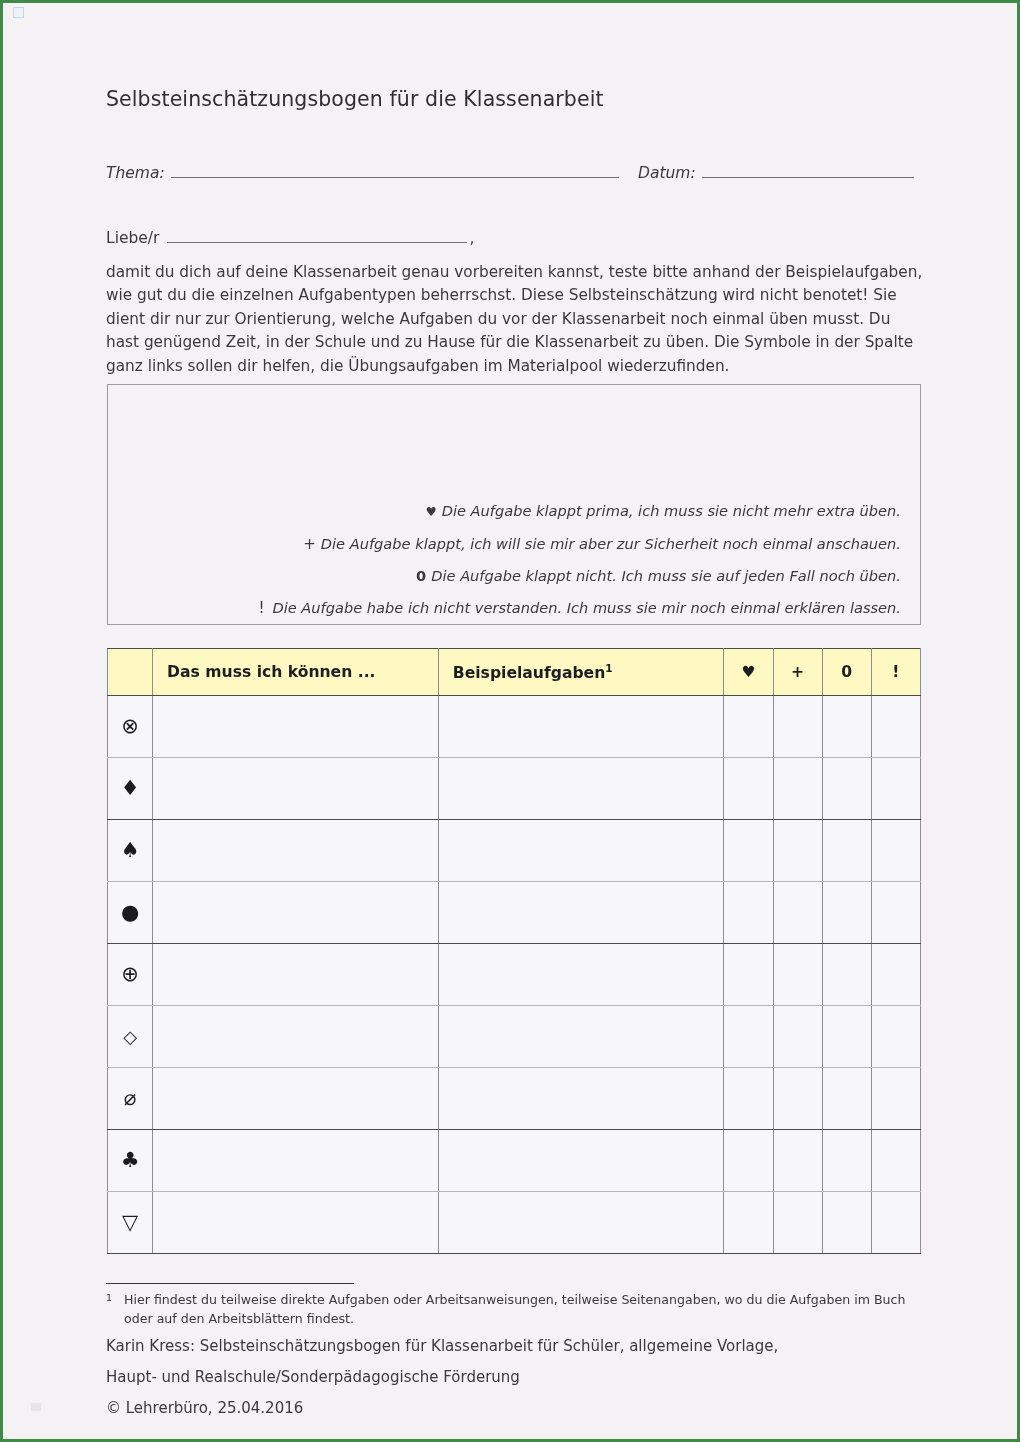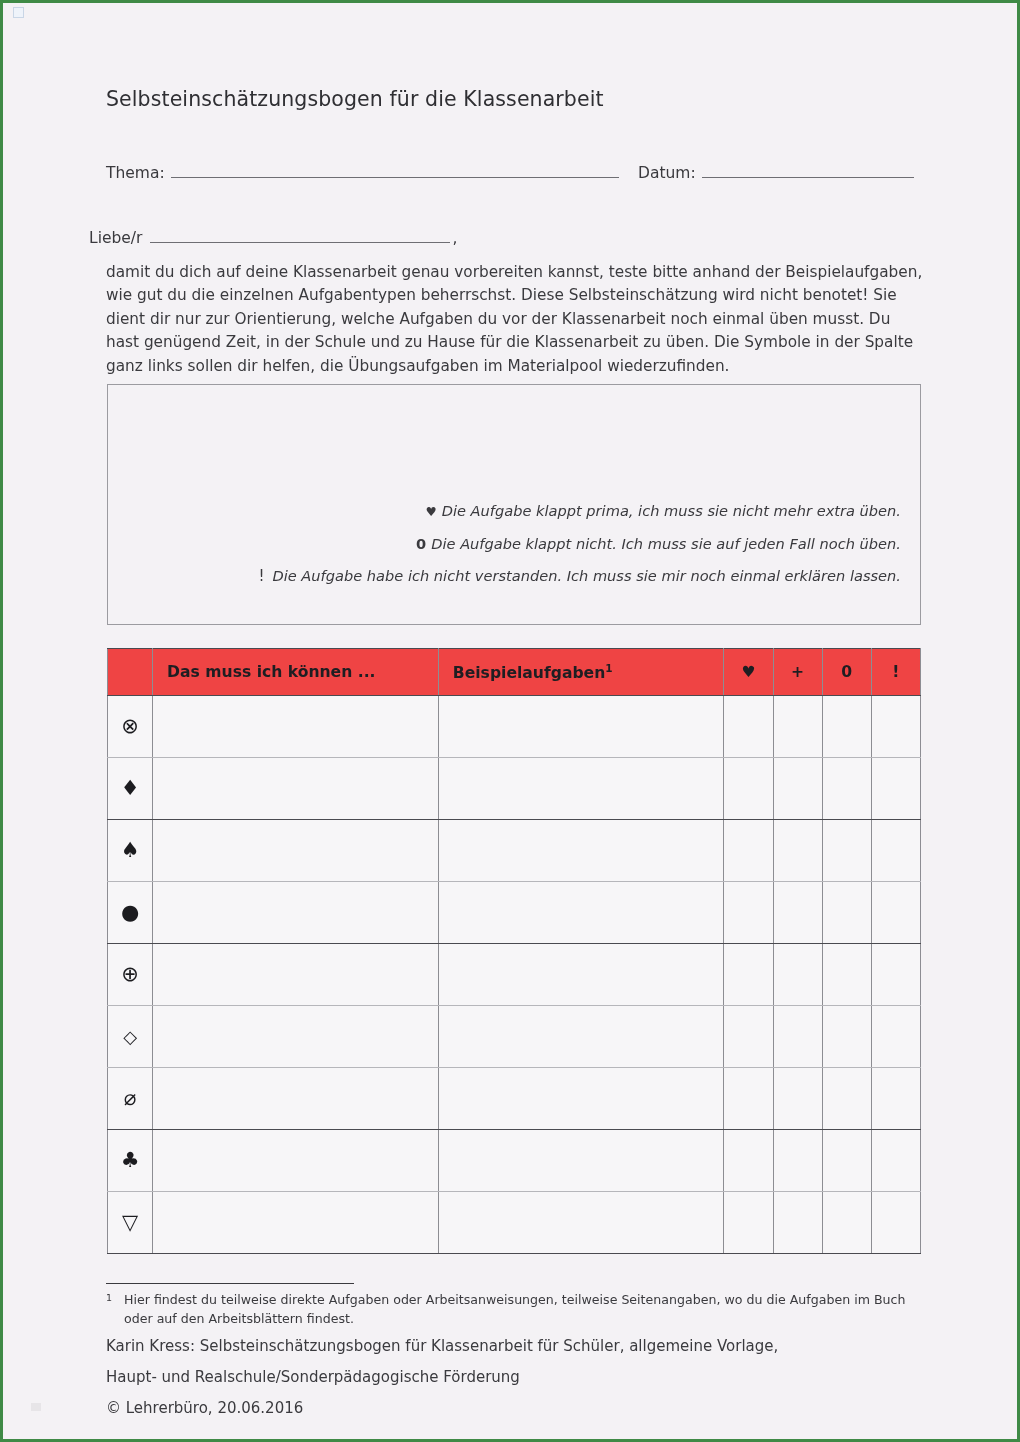--- a/index.html
+++ b/index.html
@@ -63,20 +63,21 @@
 
   
   .field-row {
     position: absolute;
     left: 103px;
     top: 161px;
     width: 815px;
     height: 24px;
     font-size: 15.5px;
     color: #3a3a3e;
+    font-style: italic;
   }
   .fld {
     position: absolute;
     display: flex;
     align-items: baseline;
     white-space: nowrap;
   }
   .fld .lbl { margin-right: 6px; }
   .fld .rule {
     display: inline-block;
@@ -84,21 +85,21 @@
     height: 13px;
   }
   #fld-thema { left: 0; }
   #fld-thema .rule { width: 448px; }
   #fld-datum { left: 532px; }
   #fld-datum .rule { width: 212px; }
 
   
   .salutation {
     position: absolute;
-    left: 86px;
+    left: 103px;
     top: 226px;
     font-size: 15.5px;
     color: #3a3a3e;
     display: flex;
     align-items: baseline;
     white-space: nowrap;
   }
   .salutation .rule {
     display: inline-block;
     width: 300px;
@@ -175,21 +176,21 @@
     width: 814px;
     border-collapse: collapse;
     table-layout: fixed;
   }
   .tbl td, .tbl th {
     border: 1px solid #8d8d93;
     padding: 0;
     background: #f7f6f8;
   }
   .tbl thead th {
-    background: #ef4444;
+    background: #fef9c3;
     height: 46px;
     font-size: 15.6px;
     color: #1e1e22;
     font-weight: bold;
     text-align: left;
     padding-left: 14px;
     border-bottom: 1.6px solid #4a4a50;
     border-top: 1.6px solid #4a4a50;
   }
   .tbl thead th.sym-head  { width: 45px;  padding: 0; }
@@ -277,20 +278,23 @@
       <span class="rule"></span>
       <span>,</span>
     </div>
 
     <div class="intro">damit du dich auf deine Klassenarbeit genau vorbereiten kannst, teste bitte anhand der Beispielaufgaben, wie gut du die einzelnen Aufgabentypen beherrschst. Diese Selbsteinschätzung wird nicht benotet! Sie dient dir nur zur Orientierung, welche Aufgaben du vor der Klassenarbeit noch einmal üben musst. Du hast genügend Zeit, in der Schule und zu Hause für die Klassenarbeit zu üben. Die Symbole in der Spalte ganz links sollen dir helfen, die Übungsaufgaben im Materialpool wiederzufinden.</div>
 
     <div class="inst-box">
       <div class="legend-list">
         <div class="legend-item">
           <span class="sym heart">♥</span><span>Die Aufgabe klappt prima, ich muss sie nicht mehr extra üben.</span>
+        </div>
+        <div class="legend-item">
+          <span class="sym plus">+</span><span>Die Aufgabe klappt, ich will sie mir aber zur Sicherheit noch einmal anschauen.</span>
         </div>
         <div class="legend-item">
           <span class="sym">0</span><span>Die Aufgabe klappt nicht. Ich muss sie auf jeden Fall noch üben.</span>
         </div>
         <div class="legend-item">
           <span class="sym bang">!</span><span>Die Aufgabe habe ich nicht verstanden. Ich muss sie mir noch einmal erklären lassen.</span>
         </div>
       </div>
     </div>
 
@@ -400,17 +404,17 @@
       </tbody>
     </table>
 
     <div class="fn-rule"></div>
     <div class="fn-block">
       <div class="fn-note">
         <span class="mk">1</span><span>Hier findest du teilweise direkte Aufgaben oder Arbeitsanweisungen, teilweise Seitenangaben, wo du die Aufgaben im Buch oder auf den Arbeitsblättern findest.</span>
       </div>
       <div class="fn-line">Karin Kress: Selbsteinschätzungsbogen für Klassenarbeit für Schüler, allgemeine Vorlage,</div>
       <div class="fn-line">Haupt- und Realschule/Sonderpädagogische Förderung</div>
-      <div class="fn-line">© Lehrerbüro, 20.06.2016</div>
+      <div class="fn-line">© Lehrerbüro, 25.04.2016</div>
     </div>
 
   </div>
 </div>
 
 </body></html>

